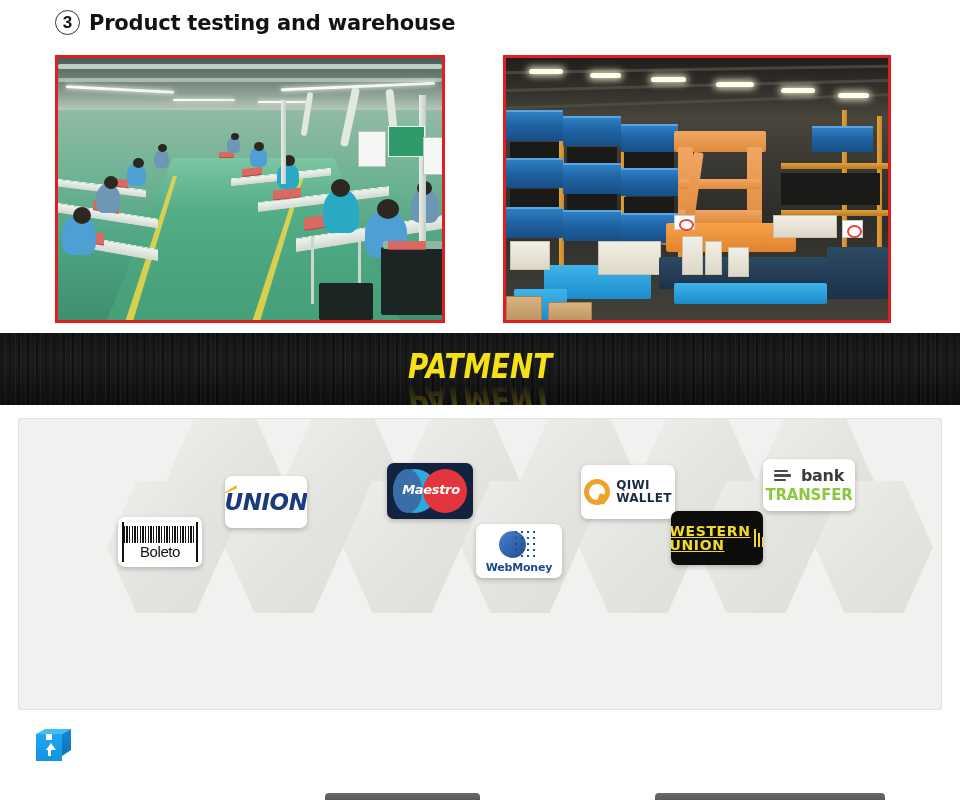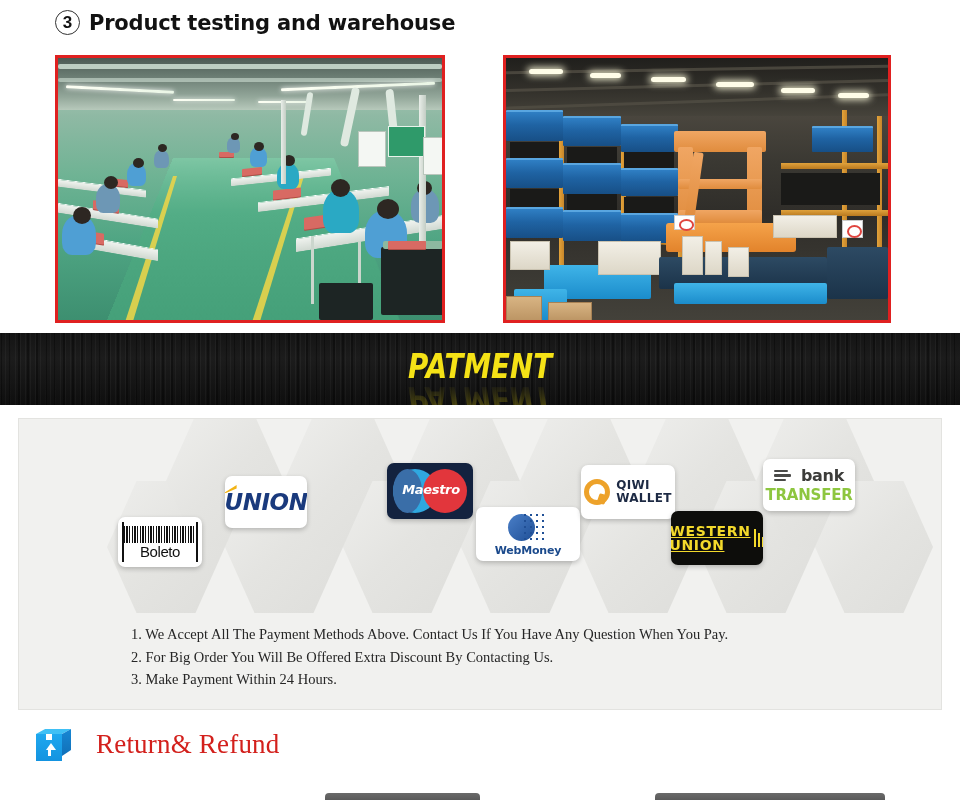--- a/index.html
+++ b/index.html
@@ -500,21 +500,21 @@
 
   <div class="logo-card dark" style="left:368px;top:44px;width:86px;height:56px;">
     <div class="mc-circles">
       <div class="mc-c ms-blue"></div>
       <div class="mc-c ms-red"></div>
       <div class="mc-mix ms-mix"></div>
       <div class="ms-word">Maestro</div>
     </div>
   </div>
 
-  <div class="logo-card wm-wrap" style="left:457px;top:88px;width:104px;height:54px;">
+  <div class="logo-card wm-wrap" style="left:457px;top:105px;width:86px;height:54px;">
     <div class="wm-mark">
       <div class="wm-circle"></div>
       <div class="wm-dots"></div>
     </div>
     <div class="wm-txt">WebMoney</div>
   </div>
 
   <div class="logo-card qiwi-wrap" style="left:562px;top:46px;width:94px;height:54px;">
     <div class="qiwi-q"></div>
     <div class="qiwi-txt">
@@ -540,33 +540,27 @@
       <div class="bt-lines">
           <i></i>
           <i></i>
           <i></i>
         </div>
       <div class="bt-bank">bank</div>
     </div>
     <div class="bt-transfer">TRANSFER</div>
   </div>
 
-  <div class="terms">
-    <p>1. We Accept All The Payment Methods Above. Contact Us If You Have Any Question When You Pay.</p>
-    <p>2. For Big Order You Will Be Offered Extra Discount By Contacting Us.</p>
-    <p>3. Make Payment Within 24 Hours.</p>
-  </div>
 </div>
 
 <div class="refund-row">
   <div class="box-icon">
     <div class="box-top"></div>
     <div class="box-face"></div>
     <div class="box-side"></div>
     <div class="box-notch"></div>
     <div class="box-arrow"></div>
     <div class="box-arrow-stem"></div>
   </div>
-  <div class="refund-title">Return&amp; Refund</div>
 </div>
 
 <div class="cut-bar cut-bar-1"></div>
 <div class="cut-bar cut-bar-2"></div>
 
 </body></html>

